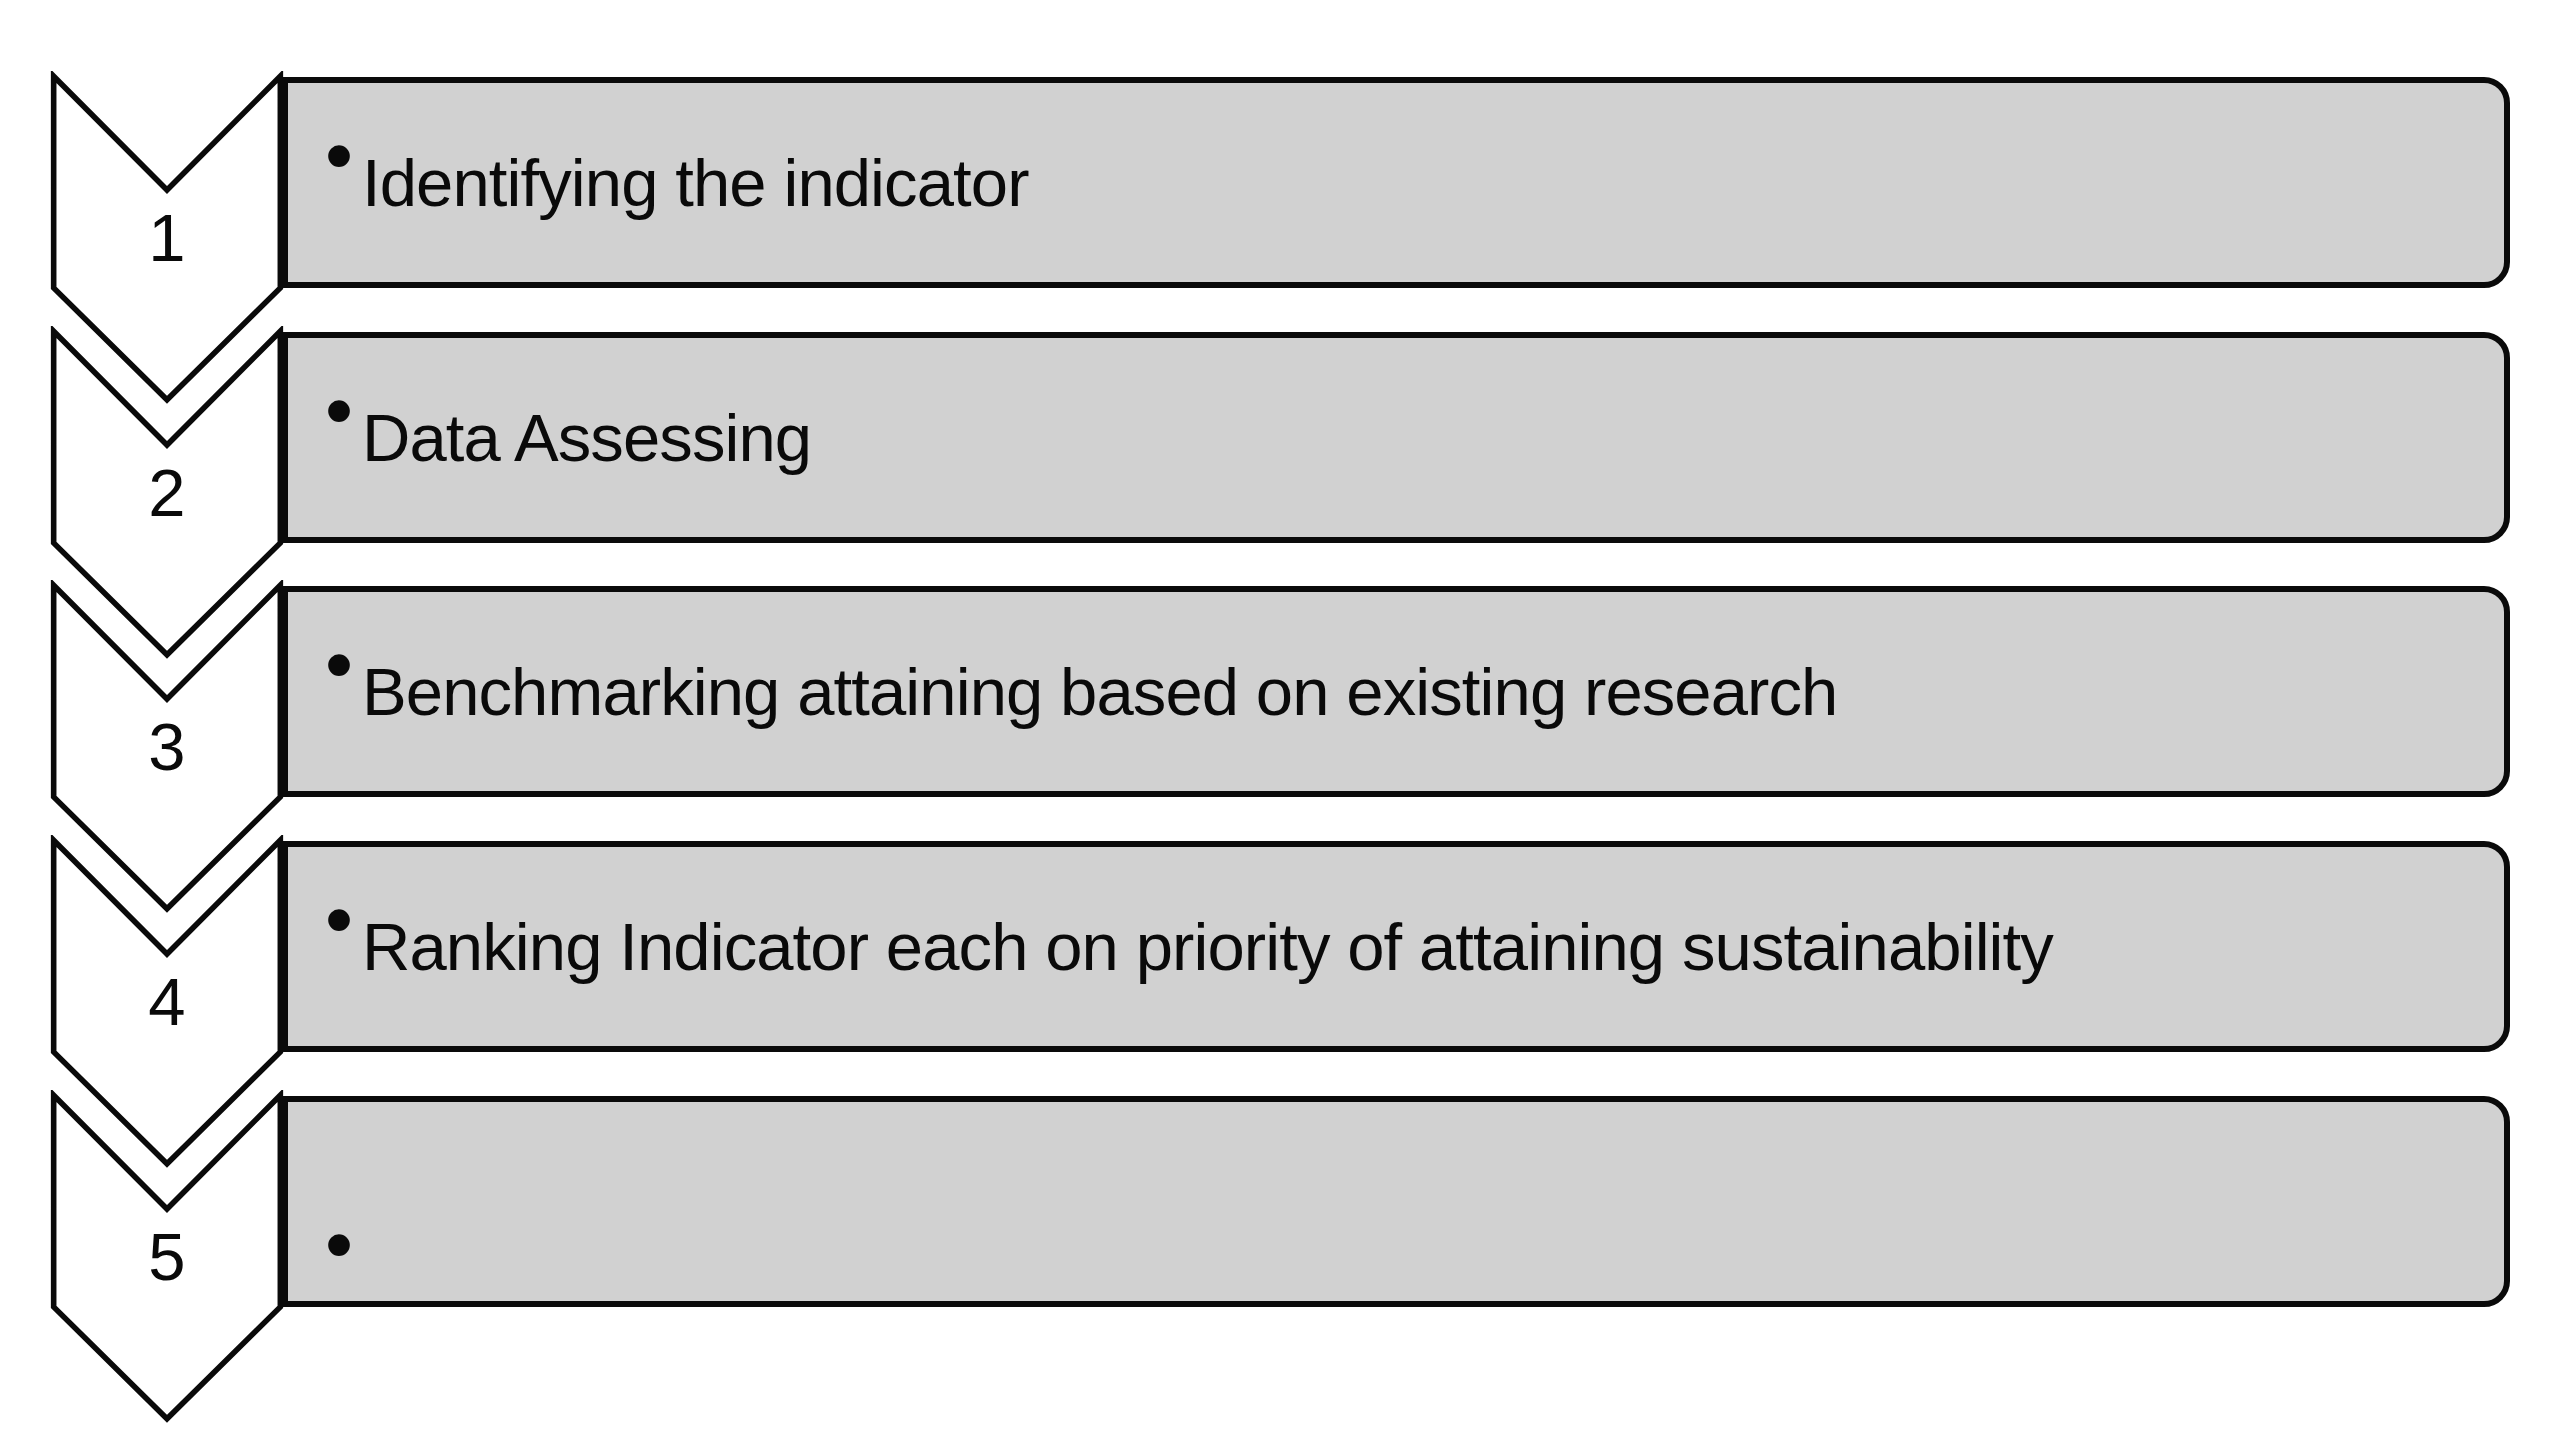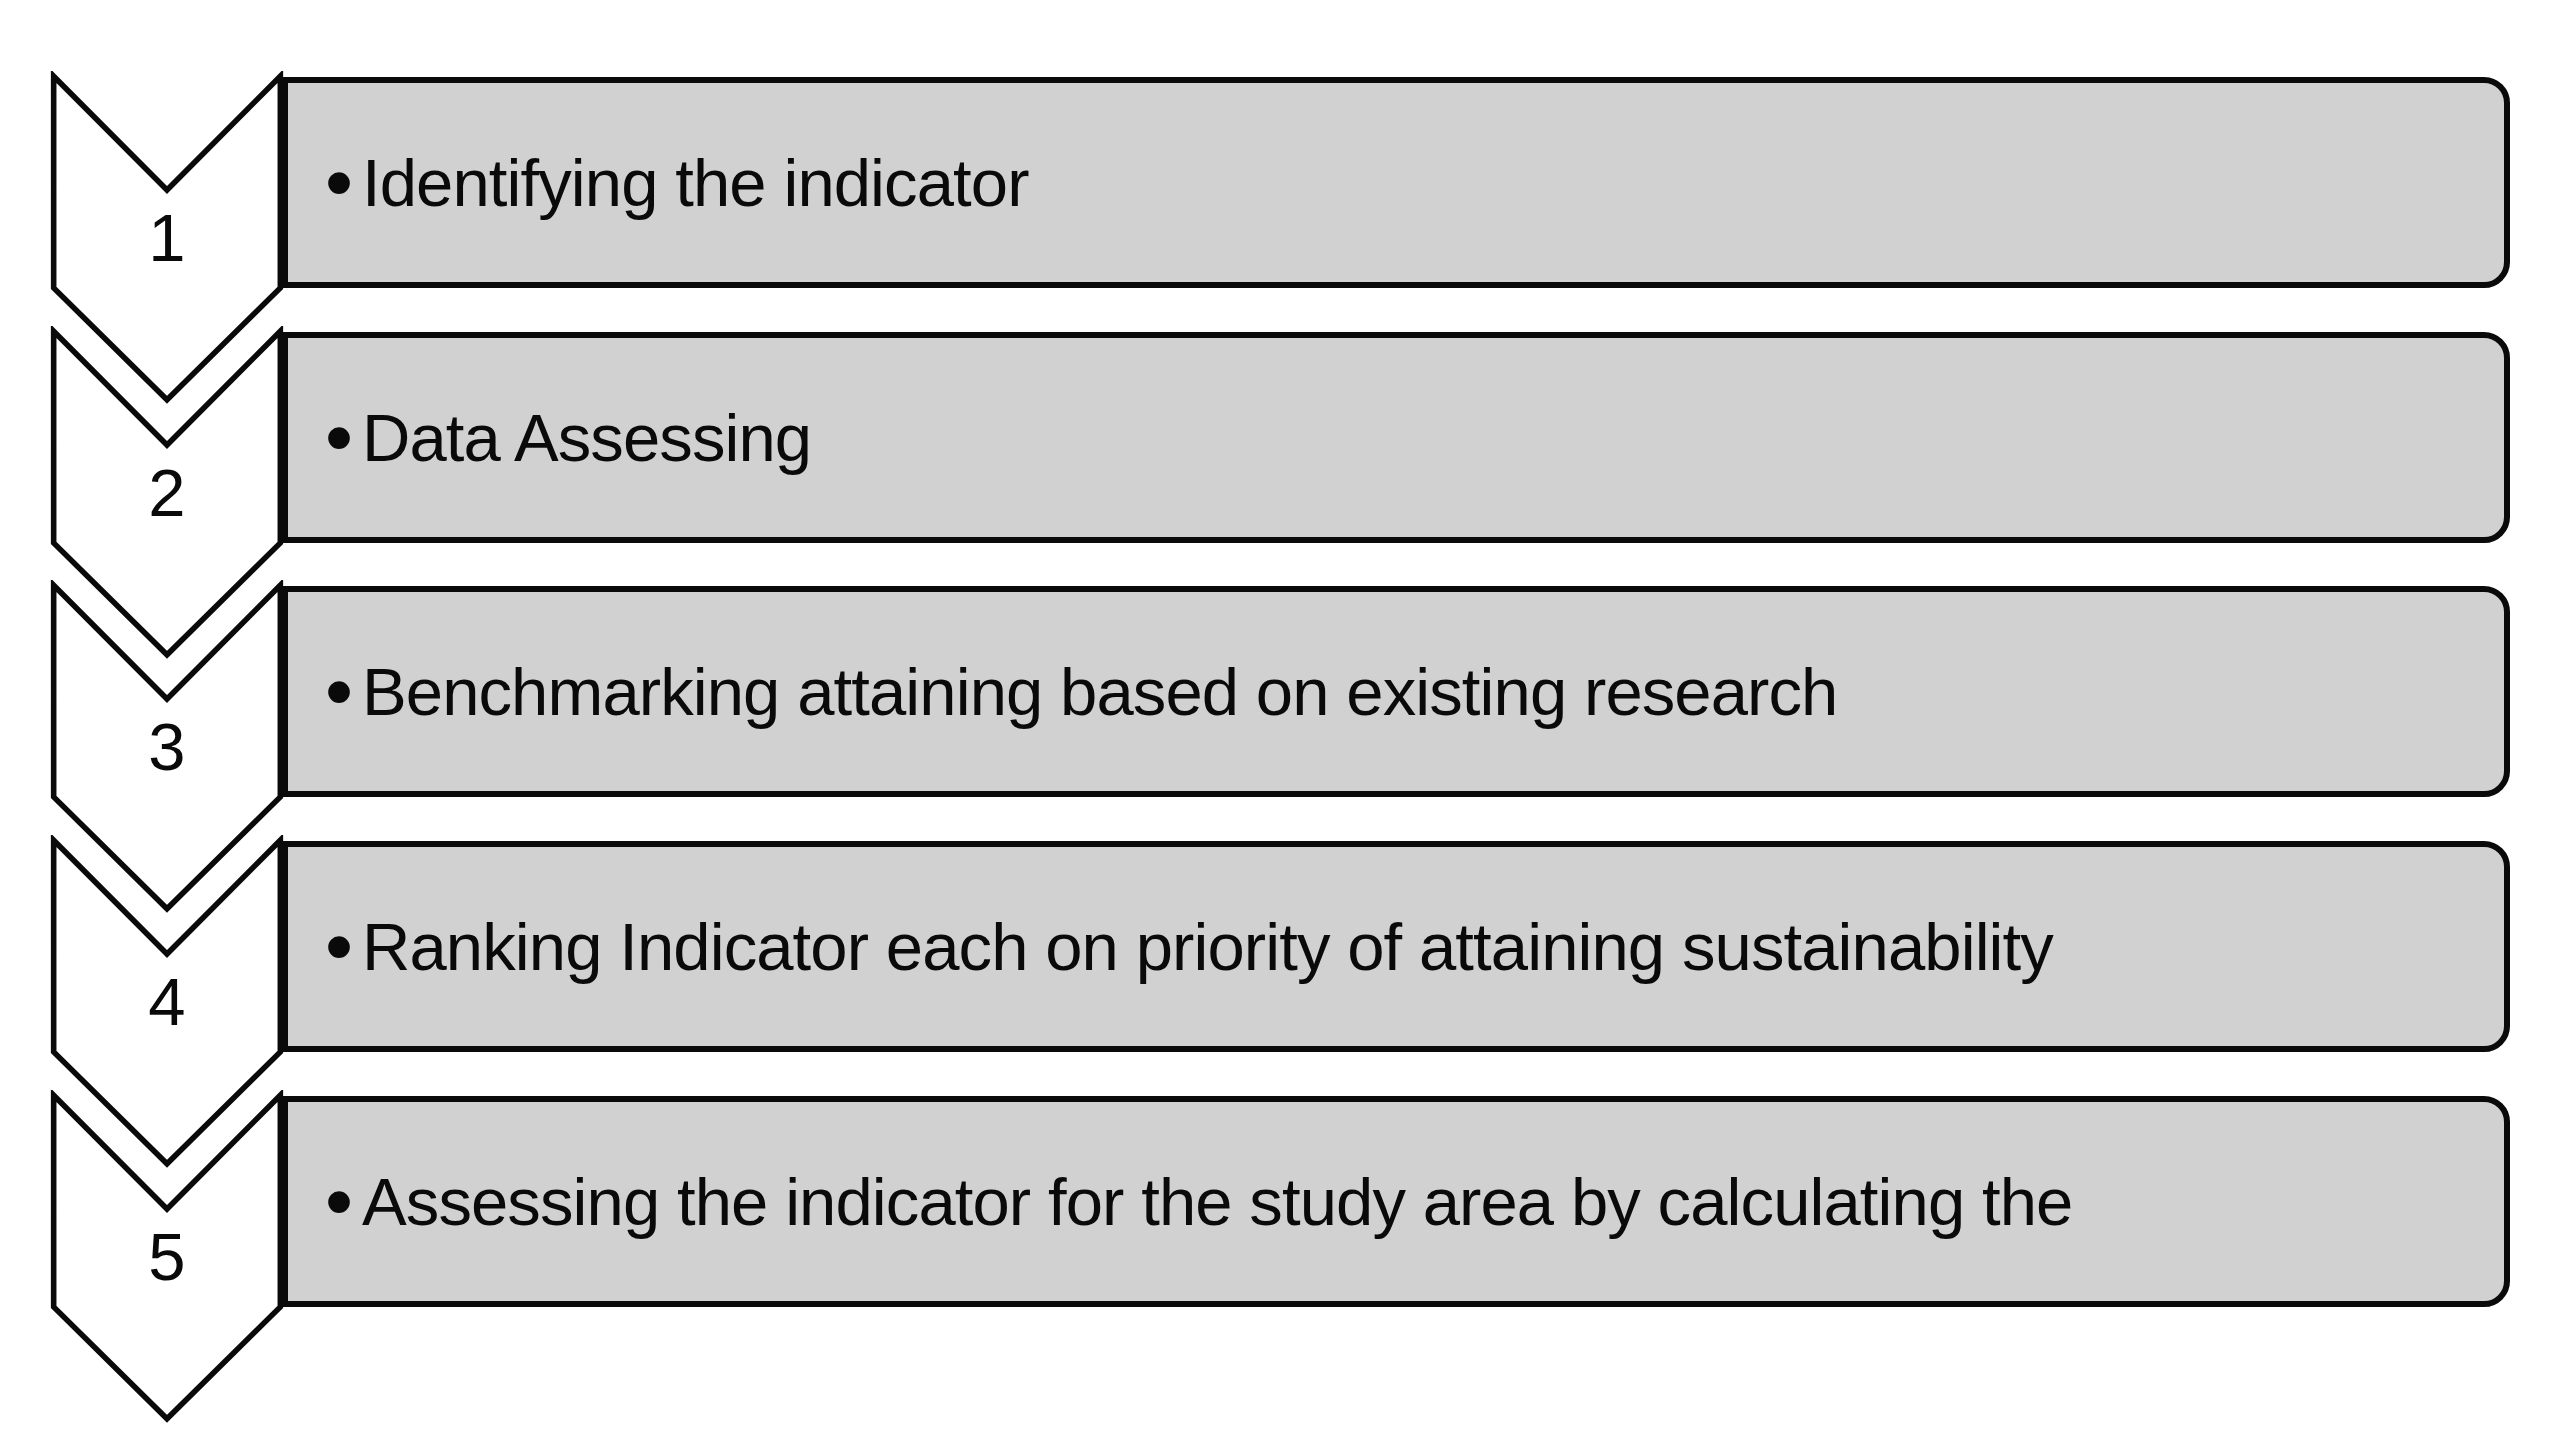--- a/index.html
+++ b/index.html
@@ -78,20 +78,21 @@
     position: absolute;
     left: 0;
     top: 0;
     font-size: 80px;
     line-height: 86px;
     letter-spacing: 0;
   }
   .line {
     display: block;
     white-space: nowrap;
+    margin-top: 27px;
   }
 </style>
 </head>
 <body>
 
 <div class="canvas">
 
   <div class="row r0">
     <div class="chev">
       <svg width="236" height="334" viewBox="0 0 253 357">
@@ -159,19 +160,18 @@
   <div class="row r4">
     <div class="chev">
       <svg width="236" height="334" viewBox="0 0 253 357">
         <polygon points="5,5 126.5,127 248,5 248,232 126.5,352 5,232" fill="#ffffff" stroke="#0a0a0a" stroke-width="6" stroke-linejoin="miter"></polygon>
       </svg>
       <div class="num">5</div>
     </div>
     <div class="box">
       <div class="content">
         <span class="bullet">•</span>
-        <span class="line">Assessing the indicator for the study area by calculating the</span>
       </div>
     </div>
   </div>
 
 </div>
 
 
 </body></html>

